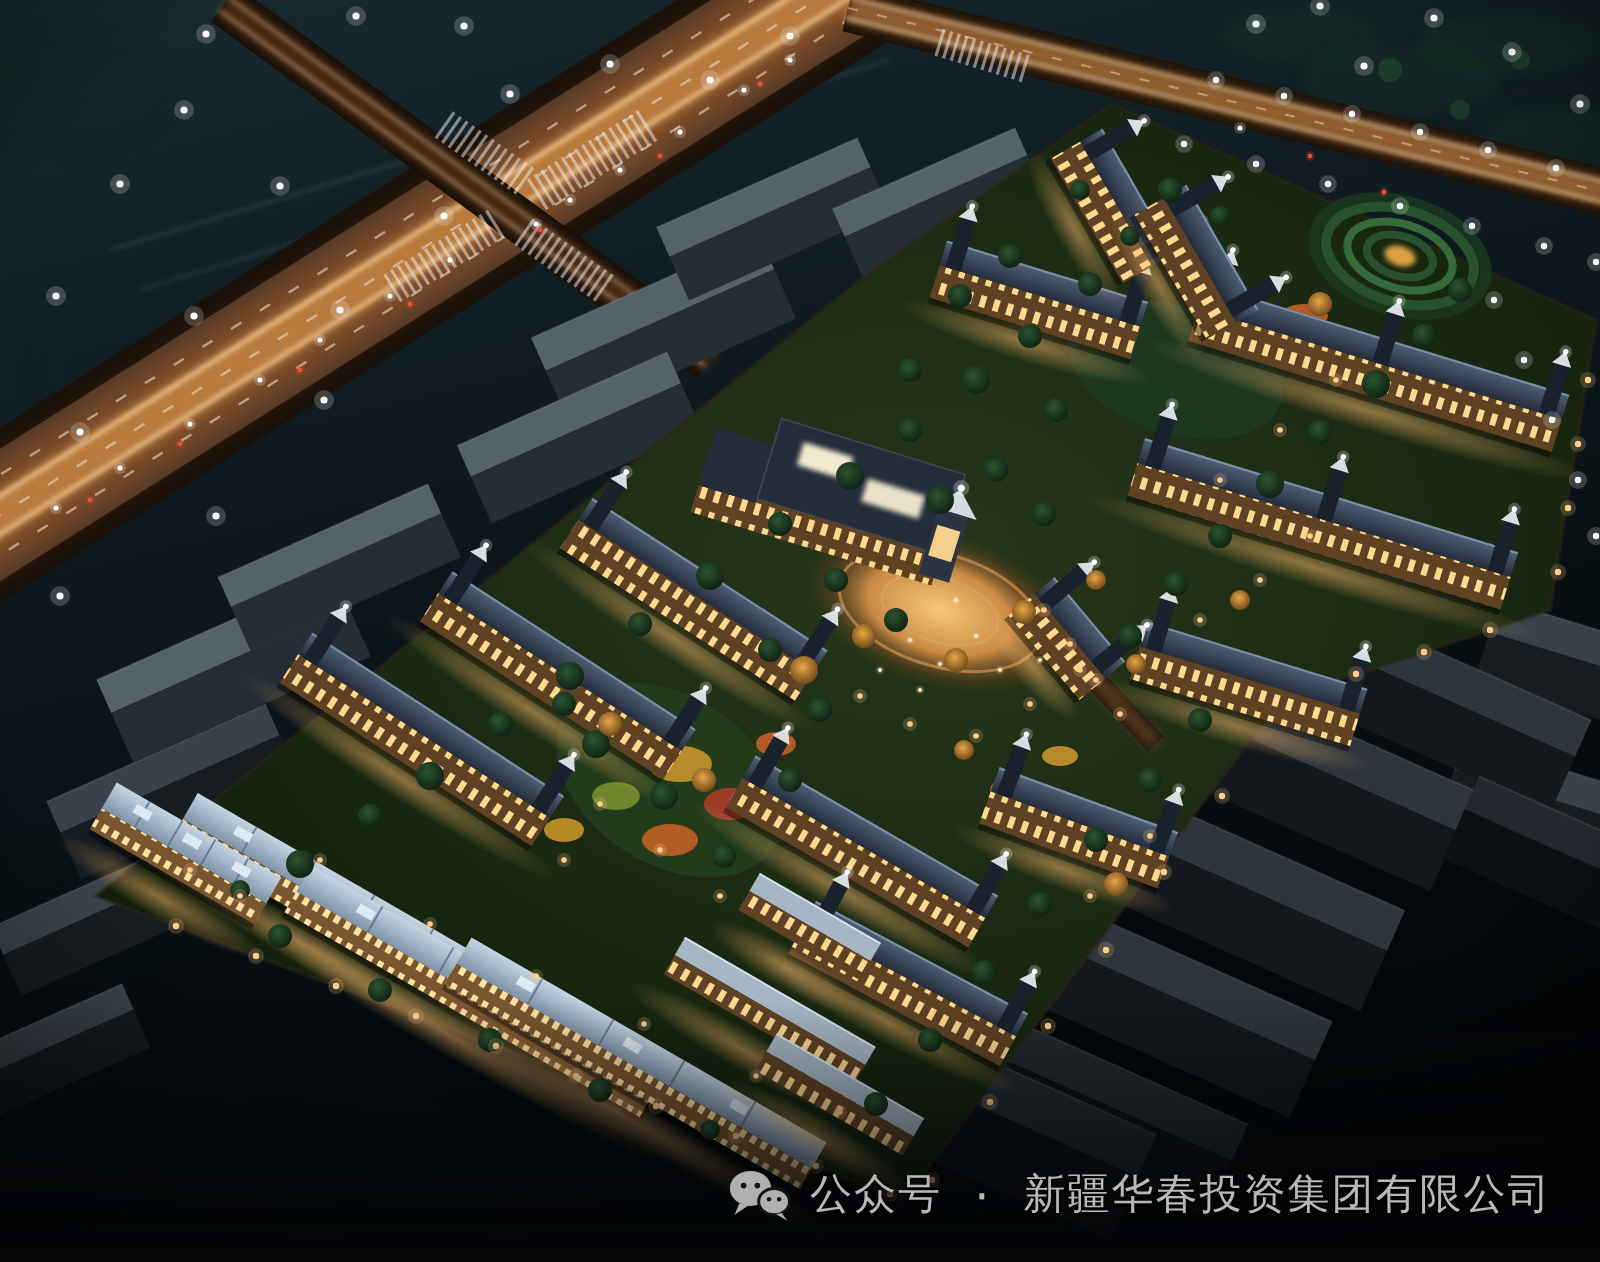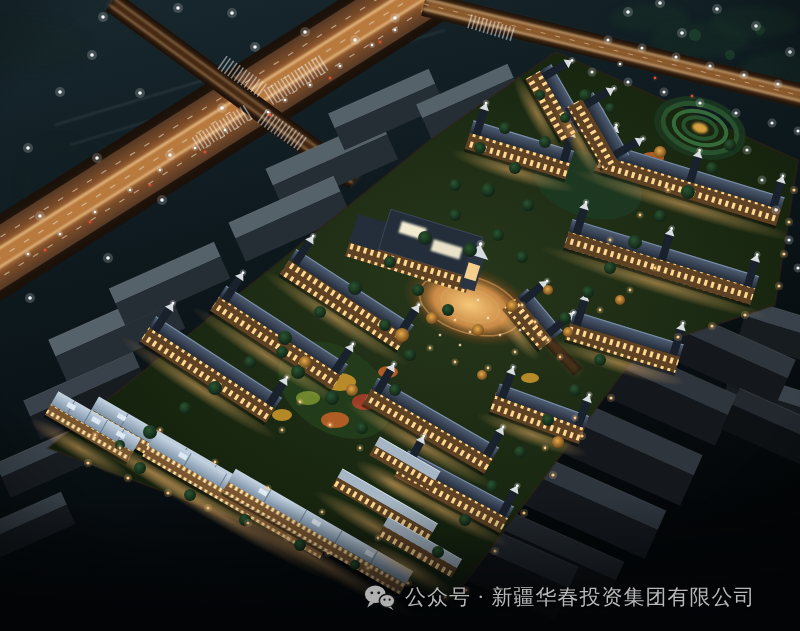--- a/index.html
+++ b/index.html
@@ -1,21 +1,21 @@
 <!DOCTYPE html>
 <html style="--sky-top: #18292f; --sky-mid: #0d181d; --sky-bottom: #030608; --road-base: #513826; --road-glow: #c06a2c; --road-hot: #f5a855; --streak: #ffd9a0; --lane-dash: #e8dcc8; --roof-slate-hi: #526076; --roof-slate-lo: #242d3c; --ridge: #8097b1; --facade-dark: #5f4224; --window-warm: #ffd990; --roof-blue-hi: #c6d5e3; --roof-blue-lo: #7e93a8; --flat-roof: #a6b6c4; --lawn-hi: #27371b; --lawn-lo: #0d1609; --tree-dark: #152e1b; --tree-mid: #2b5531; --tree-lit: #c58a35; --wall-light: #ffcf8a; --white-light: #f6fafc; --red-tail: #e85038; --plaza-core: #f7c87a; --plaza-mid: #9a6030; --caption-text: #b8b8b8; --wechat-icon: #b0b0b0;"><head>
 <meta charset="utf-8">
 <style>
   html,body{margin:0;padding:0;background:#000;}
   .stage{position:relative;width:800px;height:631px;overflow:hidden;background:#05090c;
          font-family:"DejaVu Sans",sans-serif;}
   .stage svg.scene{display:block;width:800px;height:631px;}
   .caption{position:absolute;left:364px;top:583px;display:flex;align-items:center;gap:9px;}
   .cap-text{font-size:21px;color:var(--caption-text,#b8b8b8);letter-spacing:1px;
-            font-family:Liberation Serif, serif;text-shadow:0 1px 2px rgba(0,0,0,.8);white-space:nowrap;}
+            font-family:Liberation Mono, monospace;text-shadow:0 1px 2px rgba(0,0,0,.8);white-space:nowrap;}
   .wc{width:32px;height:27px;flex:0 0 auto;}
 </style>
 </head>
 <body>
 
 <div class="stage">
 <svg class="scene" id="scene" viewBox="0 0 800 631" xmlns="http://www.w3.org/2000/svg">
   <defs>
     <linearGradient id="skyG" x1="0" y1="0" x2="0.3" y2="1">
       <stop offset="0" style="stop-color:var(--sky-top,#18292f)"></stop>

